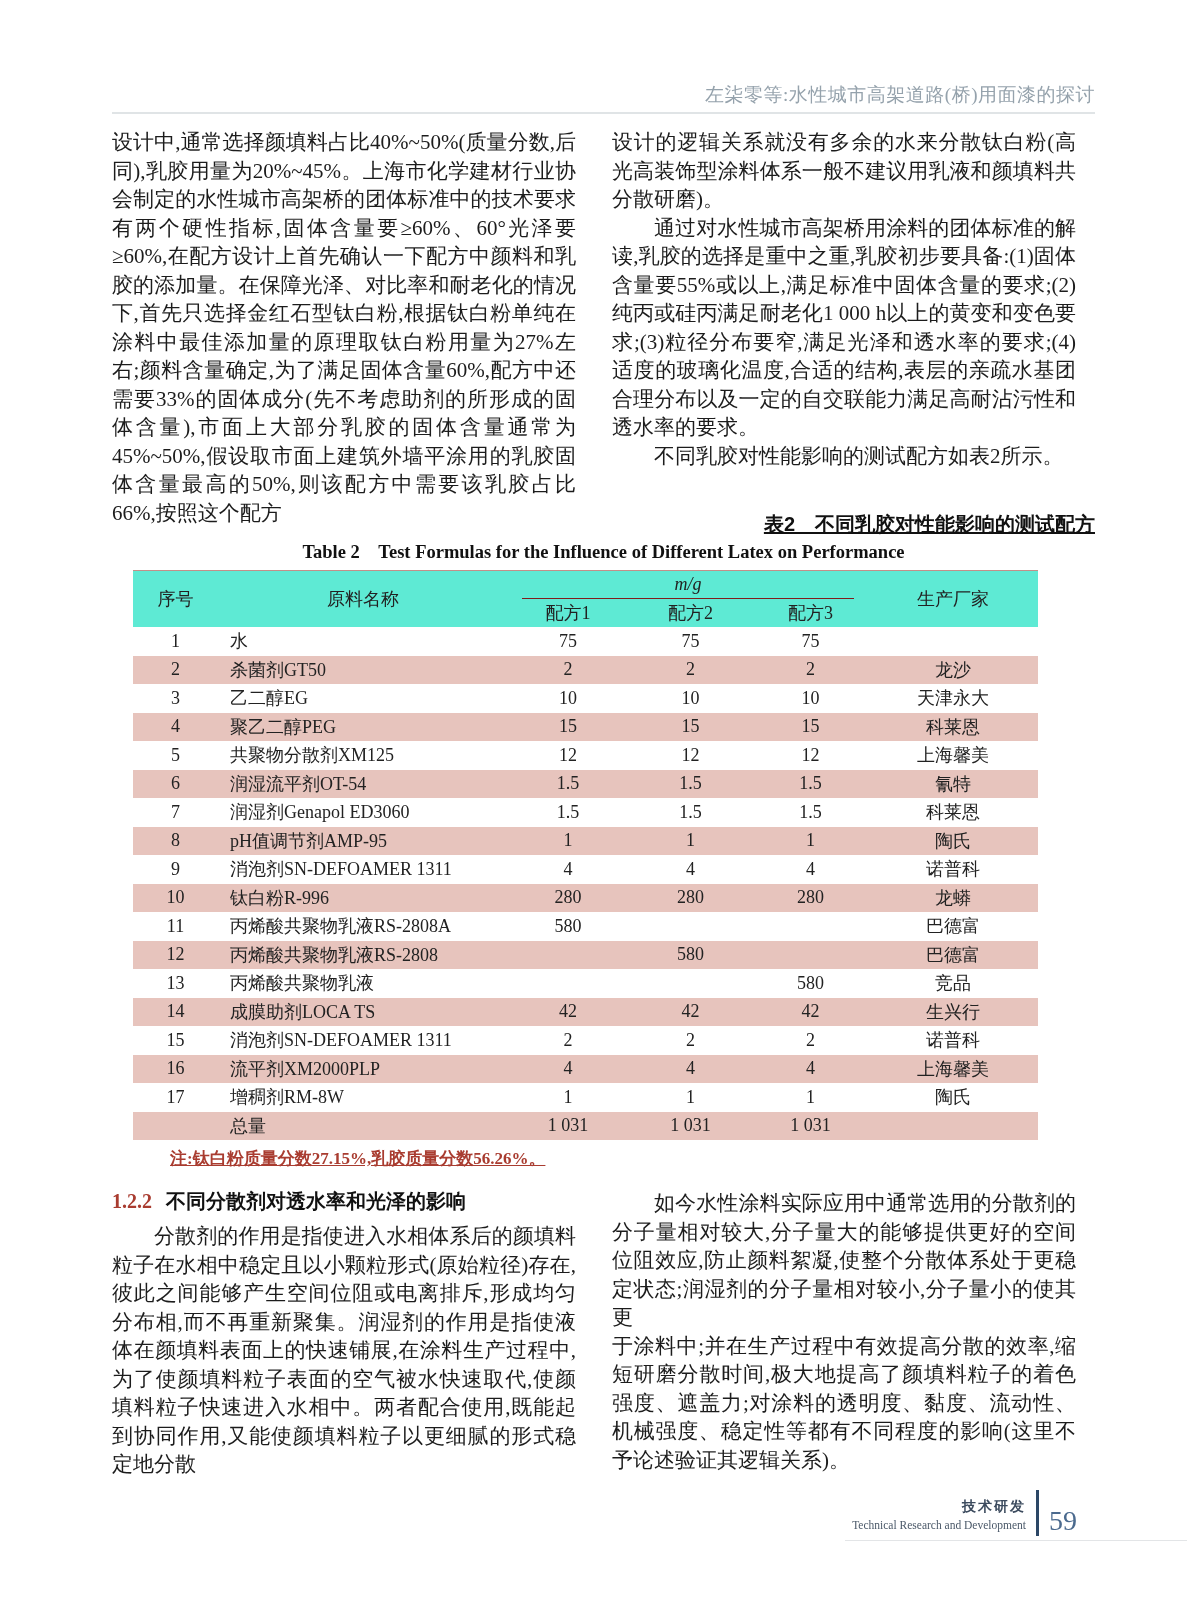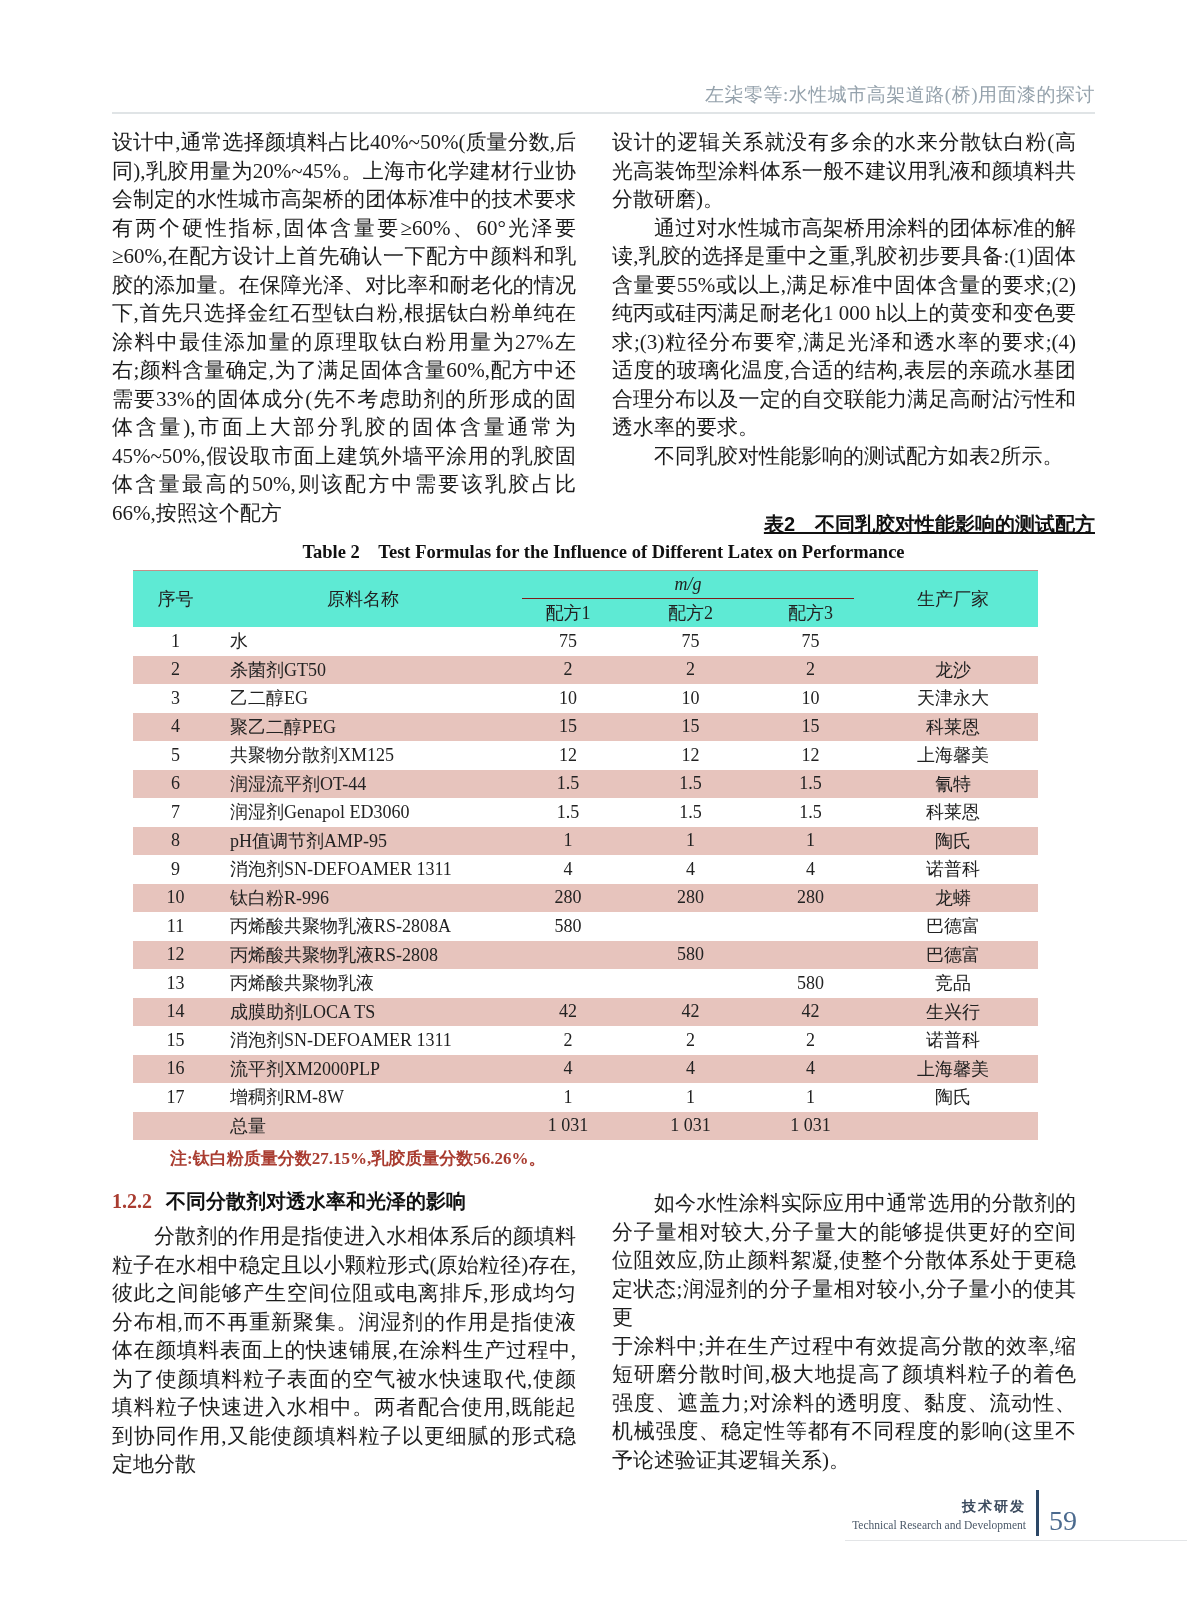--- a/index.html
+++ b/index.html
@@ -63,20 +63,21 @@
     grid-template-columns:85px 290px 120px 125px 115px 170px;
     height:28.5px;align-items:center;
   }
   .trow.alt{background:#e7c4bd;}
   .tc{text-align:center;white-space:nowrap;overflow:hidden;}
   .tc.c-name{text-align:left;padding-left:12px;}
   .table-note{
     position:absolute;top:1147px;left:170px;right:120px;
     font-size:17px;color:#a93c30;font-weight:bold;
     font-family:"Liberation Serif","DejaVu Serif",serif;
+    text-decoration:underline;
   }
   
   .section-heading{
     position:absolute;top:1188px;left:112px;width:464px;
     font-family:Liberation Serif, serif;
     font-weight:bold;font-size:20px;color:#111;
   }
   .section-number{color:#a93c30;margin-right:14px;font-weight:bold;}
   .col-bl{position:absolute;top:1222px;left:112px;width:464px;}
   .col-br{position:absolute;top:1189px;left:612px;width:464px;}
@@ -167,21 +168,21 @@
         <div class="trow">
           <div class="tc c-seq">5</div>
           <div class="tc c-name">共聚物分散剂XM125</div>
           <div class="tc c-f">12</div>
           <div class="tc c-f">12</div>
           <div class="tc c-f">12</div>
           <div class="tc c-manu">上海馨美</div>
         </div>
         <div class="trow alt">
           <div class="tc c-seq">6</div>
-          <div class="tc c-name">润湿流平剂OT-44</div>
+          <div class="tc c-name">润湿流平剂OT-54</div>
           <div class="tc c-f">1.5</div>
           <div class="tc c-f">1.5</div>
           <div class="tc c-f">1.5</div>
           <div class="tc c-manu">氰特</div>
         </div>
         <div class="trow">
           <div class="tc c-seq">7</div>
           <div class="tc c-name">润湿剂Genapol ED3060</div>
           <div class="tc c-f">1.5</div>
           <div class="tc c-f">1.5</div>

